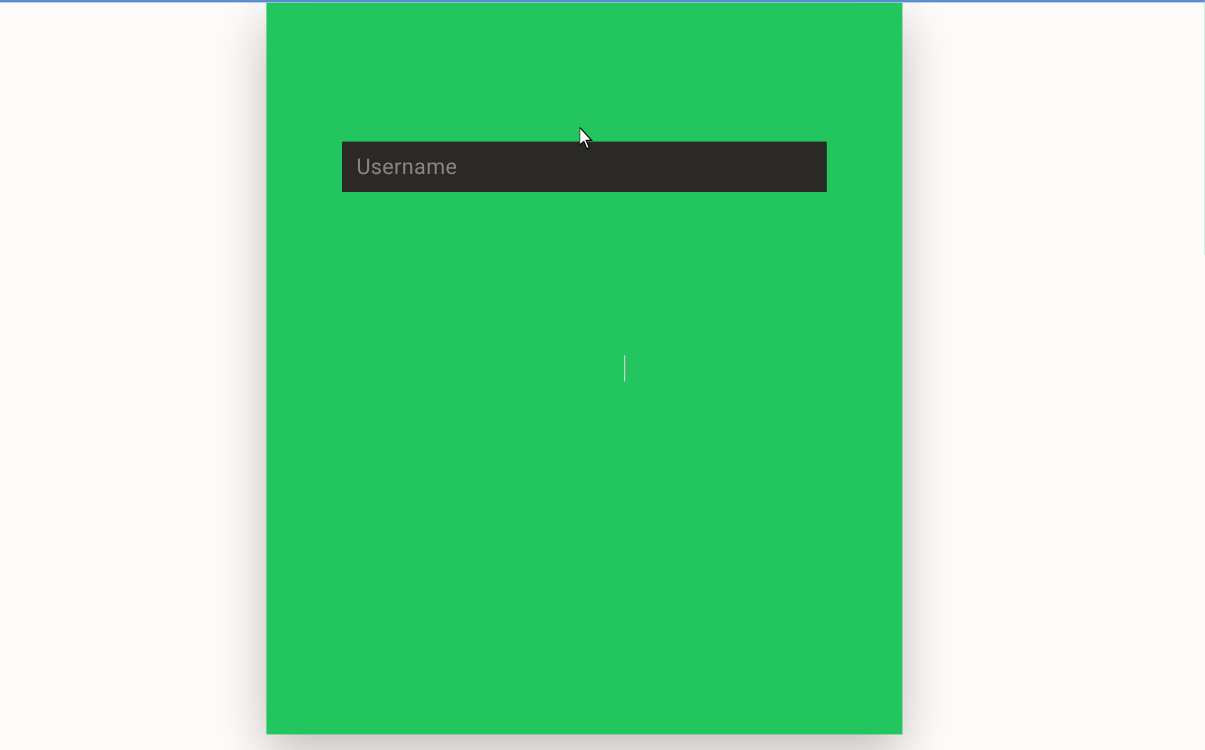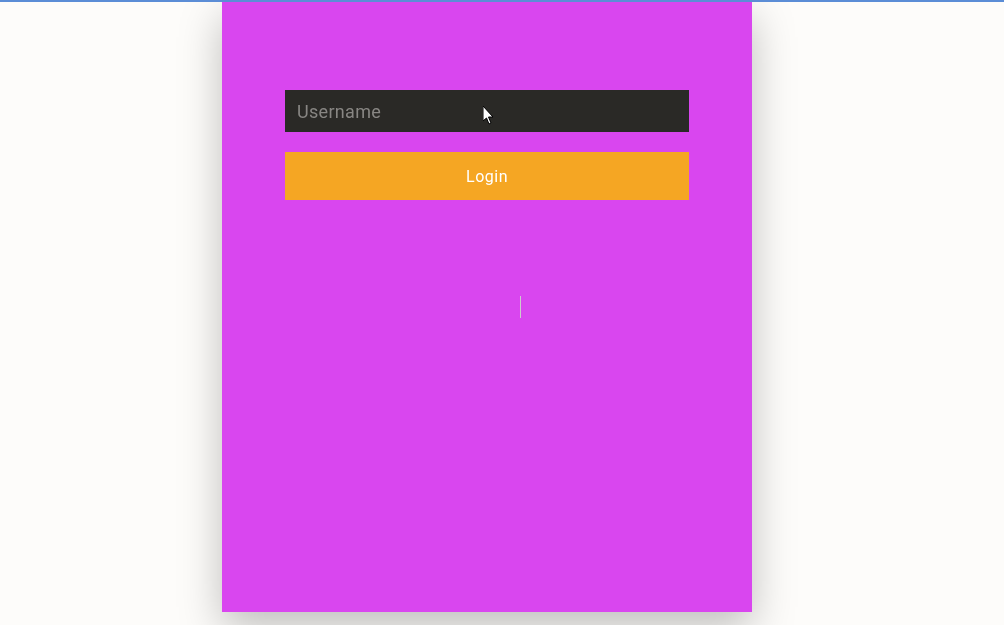--- a/index.html
+++ b/index.html
@@ -17,26 +17,26 @@
       overflow: hidden;
       border-top: 2px solid #5b8dd6;
     }
     
     .login-card {
       position: absolute;
       left: 222px;
       top: 0;
       width: 530px;
       height: 610px;
-      background: #d946ef;
+      background: #22c55e;
       box-shadow: 0 15px 40px rgba(0,0,0,0.25);
       display: flex;
       flex-direction: column;
       align-items: center;
-      padding-top: 88px;
+      padding-top: 116px;
     }
     
     .form-group {
       width: 404px;
       display: flex;
       flex-direction: column;
       gap: 18px;
     }
     
     .input-field {
@@ -87,20 +87,19 @@
       background: #cccccc;
       pointer-events: none;
     }
   </style>
 </head>
 <body>
 
 <div class="login-card">
   <div class="form-group">
     <input type="text" class="input-field" placeholder="Username" style="">
-    <button class="login-button">Login</button>
   </div>
   <div class="text-caret"></div>
 </div>
 
 <svg class="cursor" width="14" height="20" viewBox="0 0 14 20">
   <path d="M0,0 L0,15 L3.5,12 L6,18 L8,17 L5.5,11 L10,11 Z" fill="#ffffff" stroke="#000000" stroke-width="1"></path>
 </svg>
 
 </body></html>

